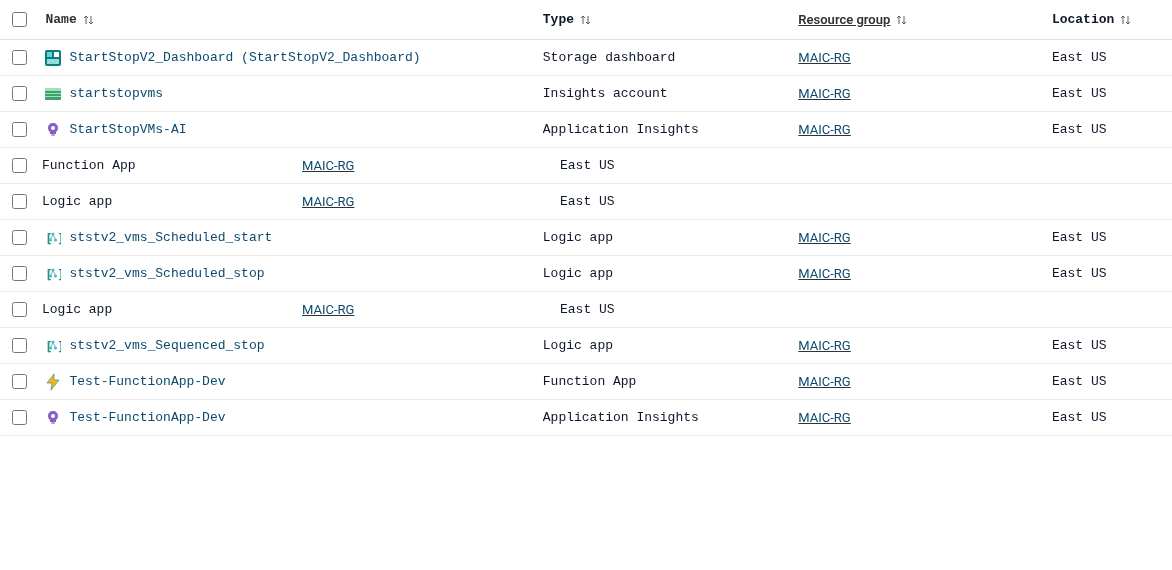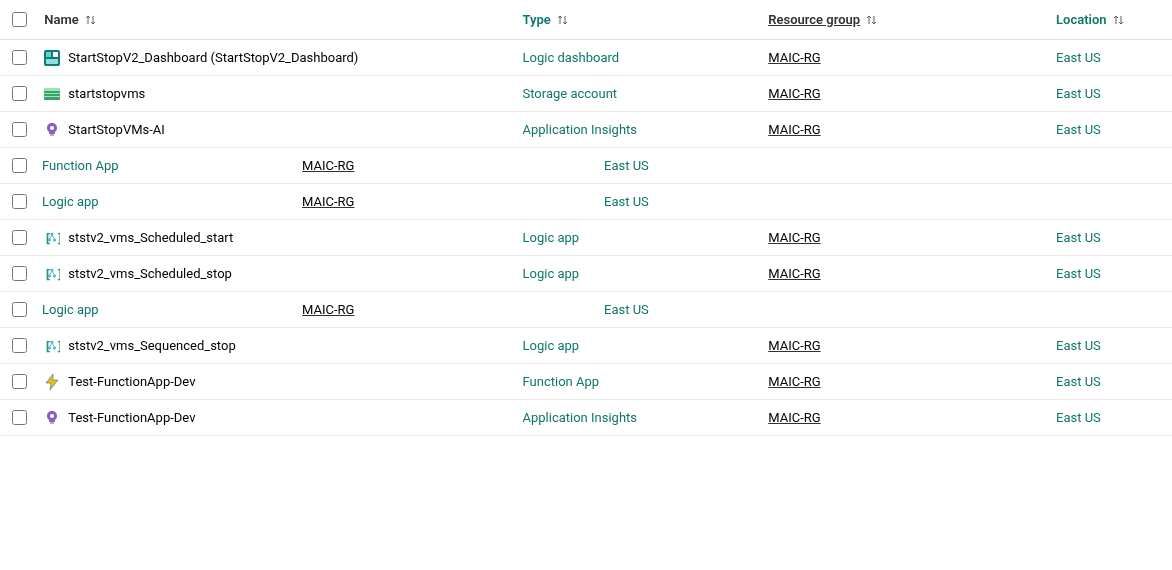--- a/index.html
+++ b/index.html
@@ -20,36 +20,36 @@
     }
     .header-row {
       height: 40px;
       font-weight: 600;
       border-bottom: 1px solid #e1dfdd;
     }
     .col-check { width: 30px; display: flex; align-items: center; }
     .col-name  { width: 510px; display: flex; align-items: center; gap: 8px; }
     .col-type  { width: 260px; display: flex; align-items: center; }
     .col-rg    { width: 258px; display: flex; align-items: center; text-decoration: underline; }
-    .col-loc   { width: 110px; display: flex; align-items: center; margin-left: 44px; }
+    .col-loc   { width: 110px; display: flex; align-items: center; }
     .hdr-label { display: inline-flex; align-items: center; gap: 6px; cursor: pointer; }
     .sort-icon { color: #605e5c; display:inline-flex; }
     input[type=checkbox] {
       width: 15px; height: 15px; cursor: pointer;
       accent-color: #0078d4;
     }
     .res-name, .rg-link {
-      color: #000000;
+      color: #0c4a6e;
       cursor: pointer;
       text-decoration: none;
     }
     .icon { width: 16px; height: 16px; flex-shrink: 0; display:inline-flex; align-items:center; justify-content:center; }
-    .col-type span, .col-loc span { color: #0f766e; }
+    .col-type span, .col-loc span { color: #0f172a; font-family: Liberation Mono, monospace; }
     .header-row .col-name { padding-left: 0; }
-    .row .col-name { padding-left: 4px; }
+    .row .col-name { padding-left: 4px; font-family: Liberation Mono, monospace; }
   </style>
 </head>
 <body>
 
 <div class="table">
 
   <div class="row header-row">
     <div class="col-check">
       <input type="checkbox" style="">
     </div>
@@ -102,21 +102,21 @@
         </div>
         <div class="col-name">
           <span class="icon">
             <svg width="16" height="16" viewBox="0 0 16 16">
               <use href="#ic-dashboard"></use>
             </svg>
           </span>
           <a class="res-name">StartStopV2_Dashboard (StartStopV2_Dashboard)</a>
         </div>
         <div class="col-type">
-          <span>Logic dashboard</span>
+          <span>Storage dashboard</span>
         </div>
         <div class="col-rg">
           <a class="rg-link">MAIC-RG</a>
         </div>
         <div class="col-loc">
           <span>East US</span>
         </div>
       </div>
       <div class="row">
         <div class="col-check">
@@ -124,21 +124,21 @@
         </div>
         <div class="col-name">
           <span class="icon">
             <svg width="16" height="16" viewBox="0 0 16 16">
               <use href="#ic-storage"></use>
             </svg>
           </span>
           <a class="res-name">startstopvms</a>
         </div>
         <div class="col-type">
-          <span>Storage account</span>
+          <span>Insights account</span>
         </div>
         <div class="col-rg">
           <a class="rg-link">MAIC-RG</a>
         </div>
         <div class="col-loc">
           <span>East US</span>
         </div>
       </div>
       <div class="row">
         <div class="col-check">

